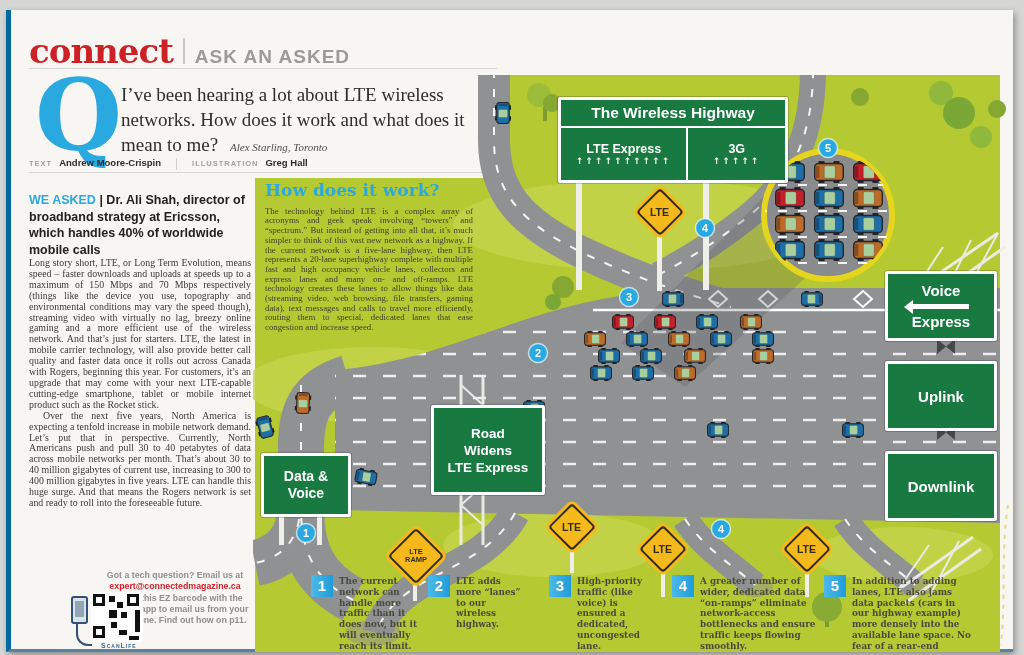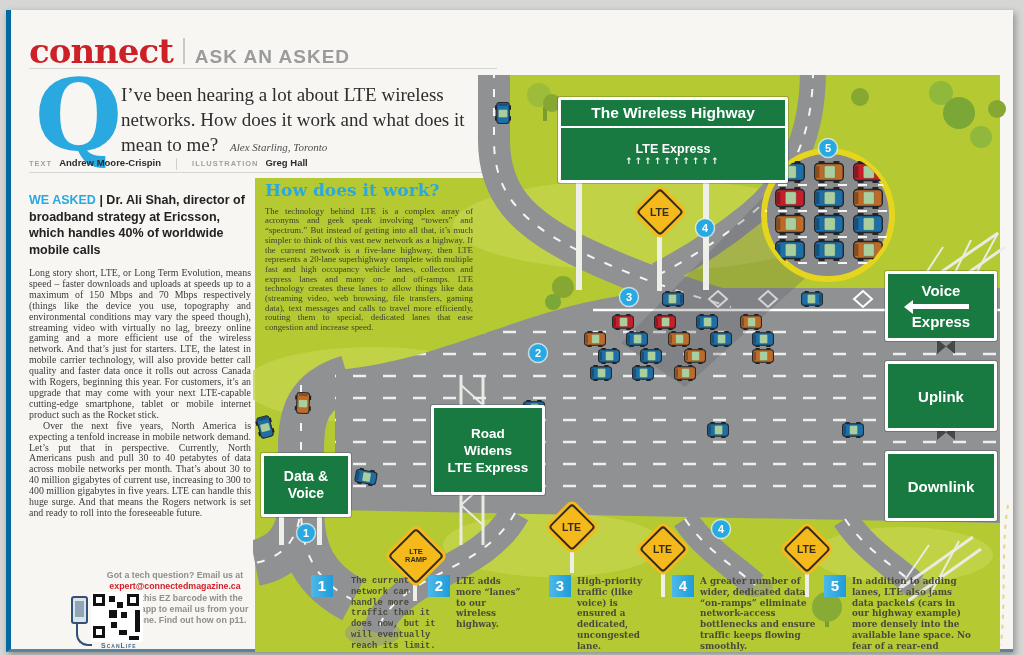--- a/index.html
+++ b/index.html
@@ -22,21 +22,21 @@
   .qtext{position:absolute;left:88px;top:10px;width:386px;font:19px/25px "Liberation Serif",serif;color:#2e2e2e;}
   .asker{font:italic 11px/1 "Liberation Serif",serif;color:#4e4e4e;margin-left:12px;}
   .credits{position:absolute;left:18px;top:148px;display:flex;align-items:baseline;gap:7px;}
   .credlabel{font:bold 7.5px/1 "Liberation Sans",sans-serif;color:#a0a09e;letter-spacing:1px;}
   .credname{font:bold 9.5px/1 "Liberation Sans",sans-serif;color:#2c2c2c;}
   .cred-div{width:1px;height:12px;background:#cfcfcd;align-self:center;margin:0 8px;}
   
   .sidebar{position:absolute;left:18px;top:182px;width:222px;}
   .weasked{font:bold 12.5px/1.32 "Liberation Sans",sans-serif;color:#222;}
   .weasked .blue{color:#29a9e1;}
-  .bodycopy{margin-top:10px;font:9.9px/10.9px "Liberation Serif",serif;color:#3b3b3b;text-align:justify;}
+  .bodycopy{font:9.9px/10.9px "Liberation Serif",serif;color:#3b3b3b;text-align:justify;}
   .bodycopy p{margin:0;}
   .bodycopy p + p{text-indent:14px;}
   .footnote{position:absolute;left:86px;top:560px;width:156px;text-align:center;
             font:bold 8.8px/1.28 "Liberation Sans",sans-serif;color:#8f8f8d;}
   .footnote .email{color:#d0202a;}
   .qrwrap{position:absolute;left:56px;top:582px;width:110px;height:56px;}
   .phone{position:absolute;left:4px;top:4px;width:13px;height:24px;background:#dfe3e6;
          border:2px solid #30517a;border-radius:3px;}
   .phone::after{content:"";position:absolute;left:2px;top:3px;right:2px;bottom:5px;background:#8fa6b8;}
   .cable{position:absolute;left:9px;top:30px;width:14px;height:22px;border-left:2px solid #30517a;
@@ -645,20 +645,24 @@
       <div class="howbody">The technology behind LTE is a complex array of acronyms and geek speak involving “towers” and “spectrum.” But instead of getting into all that, it’s much simpler to think of this vast new network as a highway. If the current network is a five-lane highway, then LTE represents a 20-lane superhighway complete with multiple fast and high occupancy vehicle lanes, collectors and express lanes and many on- and off-ramps. LTE technology creates these lanes to allow things like data (streaming video, web browsing, file transfers, gaming data), text messages and calls to travel more efficiently, routing them to special, dedicated lanes that ease congestion and increase speed.</div>
     </div>
 
     <div class="gsign hwsign">
       <div class="hwtitle">The Wireless Highway</div>
       <div class="hwlanes">
         <div class="hwlane">
           <span class="lbl">LTE Express</span>
           <span class="arrows">↑↑↑↑↑↑↑↑↑↑</span>
         </div>
+        <div class="hwlane">
+          <span class="lbl">3G</span>
+          <span class="arrows">↑↑↑↑↑</span>
+        </div>
       </div>
     </div>
 
     <div class="gsign dvsign">
       <span class="pre">Data &amp;
 Voice</span>
     </div>
     <div class="gsign rwsign">
       <span class="pre">Road
 Widens
@@ -688,21 +692,21 @@
     <div class="dia" style="left:537px;top:457px;">
       <span>LTE</span>
       </div>
     <div class="dia ramp" style="left:143px;top:461px;">
       <span>LTE
 RAMP</span>
       </div>
 
     <div class="cap" style="left:58px;">
       <div class="capnum">1</div>
-      <div class="captext" style="left:40px;width:86px;font-family:Liberation Mono, monospace;">The current network can handle more traffic than it does now, but it will eventually reach its limit.</div>
+      <div class="captext" style="left:28px;width:86px;">The current network can handle more traffic than it does now, but it will eventually reach its limit.</div>
     </div>
     <div class="cap" style="left:175px;">
       <div class="capnum">2</div>
       <div class="captext" style="left:28px;width:72px;">LTE adds more “lanes” to our wireless highway.</div>
     </div>
     <div class="cap" style="left:296px;">
       <div class="capnum">3</div>
       <div class="captext" style="left:28px;width:80px;">High-priority traffic (like voice) is ensured a dedicated, uncongested lane.</div>
     </div>
     <div class="cap" style="left:419px;">

